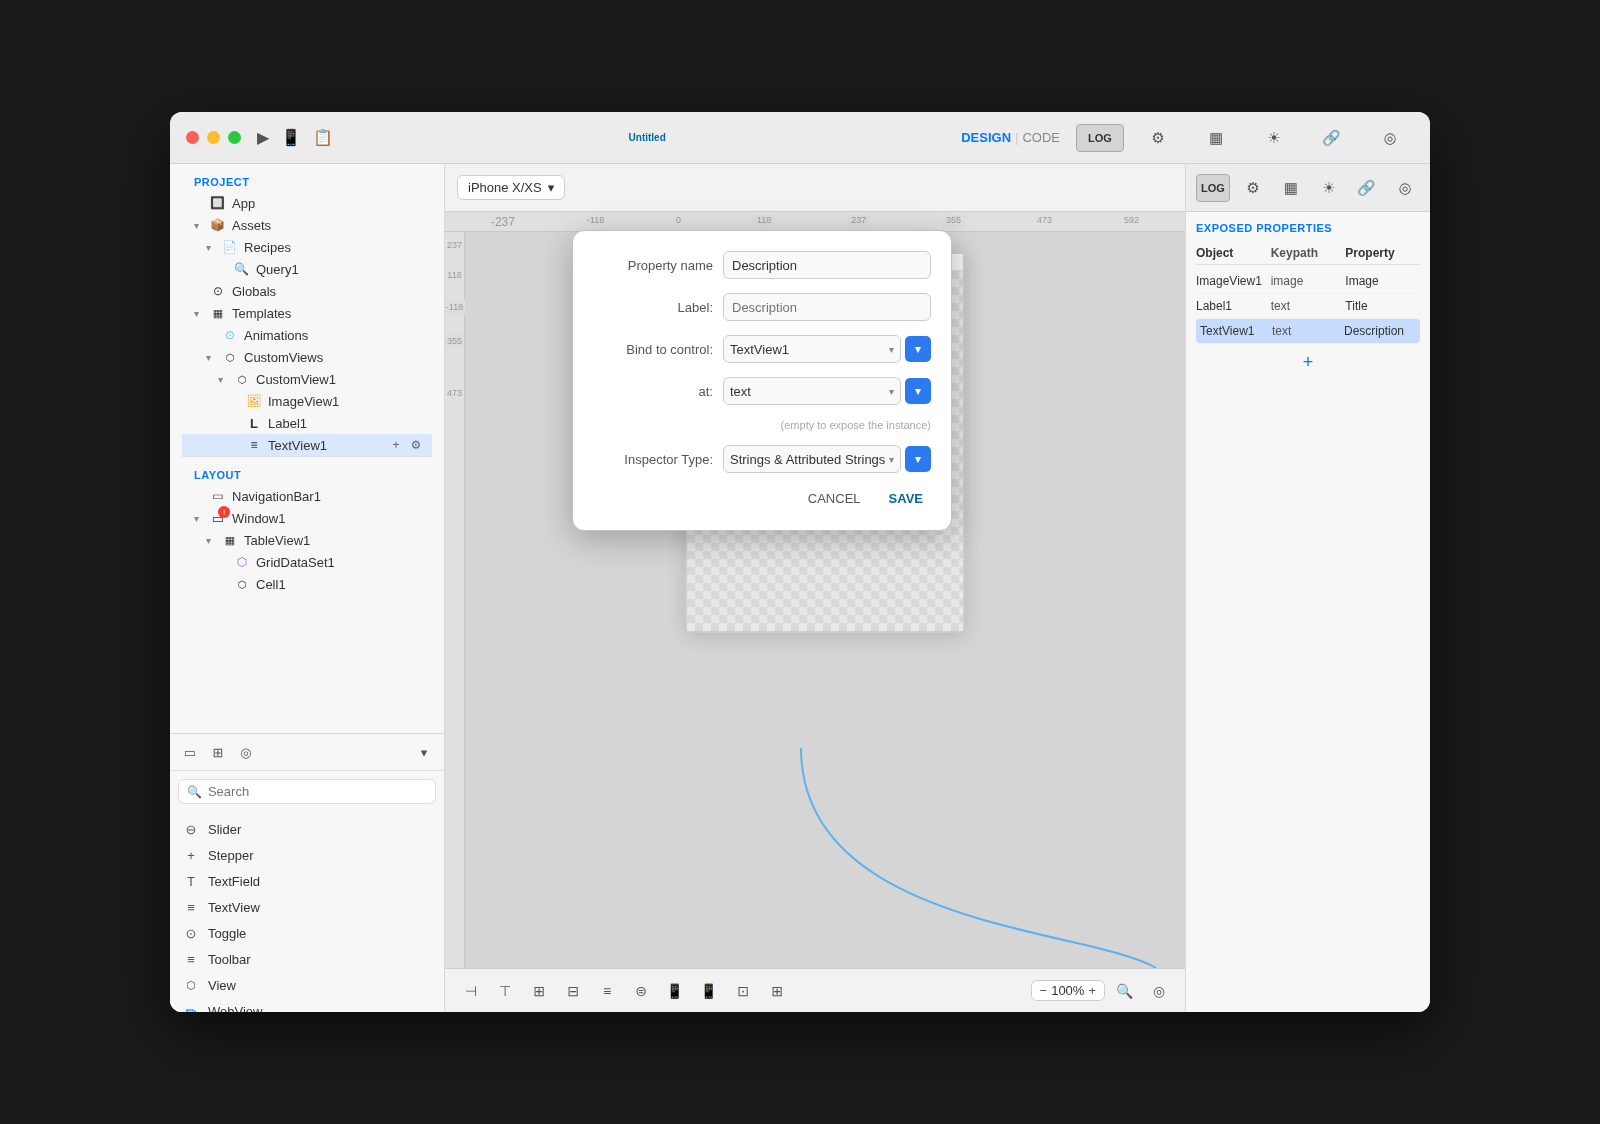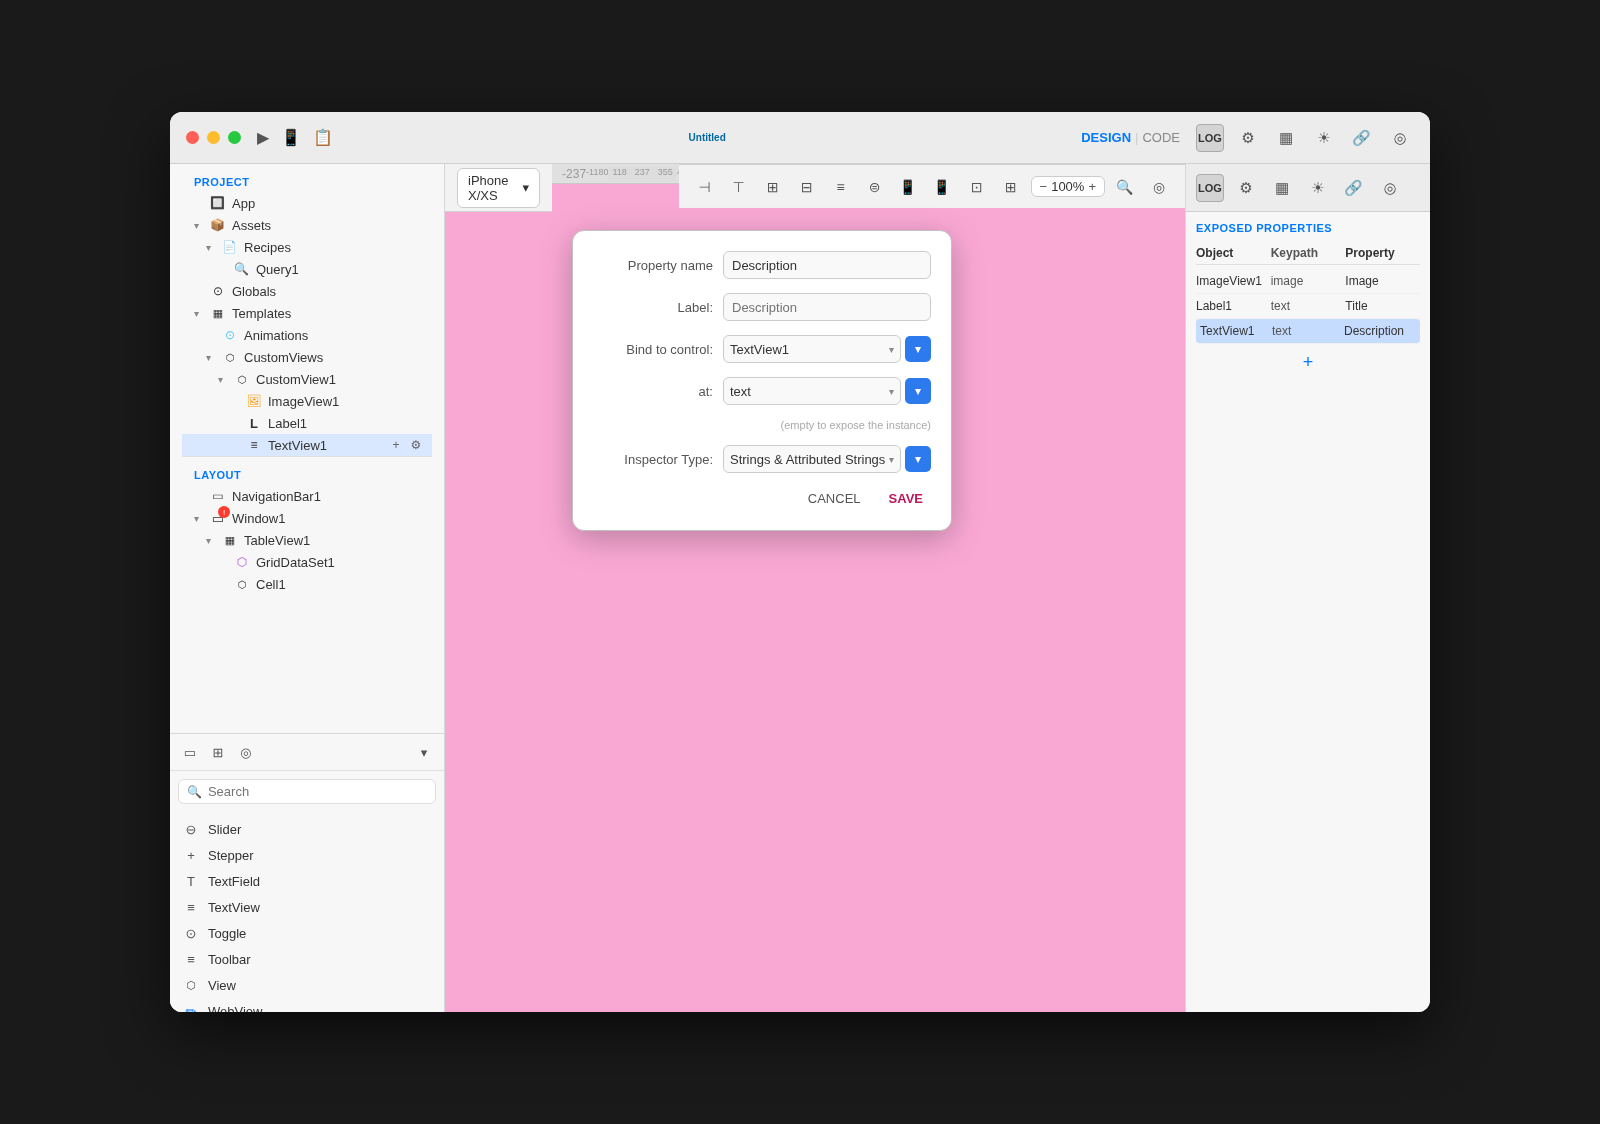--- a/index.html
+++ b/index.html
@@ -239,22 +239,23 @@
     .bottom-label {
       font-size: 11px;
       font-weight: 700;
       color: #888;
       padding: 4px 0;
       letter-spacing: 0.5px;
     }
     
     .canvas-area {
       flex: 1;
-      background: #f9a8d4;
-      display: flex;
+      background: #14532d;
+      display: flex;
+      flex-direction: column;
       overflow: hidden;
       position: relative;
     }
     .canvas-toolbar {
       height: 48px;
       background: #f2f2f2;
       border-bottom: 1px solid #d0d0d0;
       display: flex;
       align-items: center;
       padding: 0 12px;
@@ -421,21 +422,21 @@
     .right-panel-toolbar {
       height: 48px;
       background: #ececec;
       border-bottom: 1px solid #d0d0d0;
       display: flex;
       align-items: center;
       padding: 0 10px;
       gap: 8px;
     }
     .rp-icon {
-      width: 28px;
+      width: 48px;
       height: 28px;
       display: flex;
       align-items: center;
       justify-content: center;
       font-size: 15px;
       color: #555;
       cursor: pointer;
       border-radius: 4px;
     }
     .rp-icon.active {
@@ -534,21 +535,21 @@
     }
     .btn-cancel {
       font-size: 13px;
       color: #555;
       cursor: pointer;
       padding: 4px 8px;
       border-radius: 4px;
     }
     .btn-save {
       font-size: 13px;
-      color: #be185d;
+      color: #0369a1;
       font-weight: 600;
       cursor: pointer;
       padding: 4px 8px;
       border-radius: 4px;
     }
     
     .icon-orange { color: #ff9500; }
     .icon-blue { color: #007aff; }
     .icon-purple { color: #af52de; }
     .icon-teal { color: #5ac8fa; }

